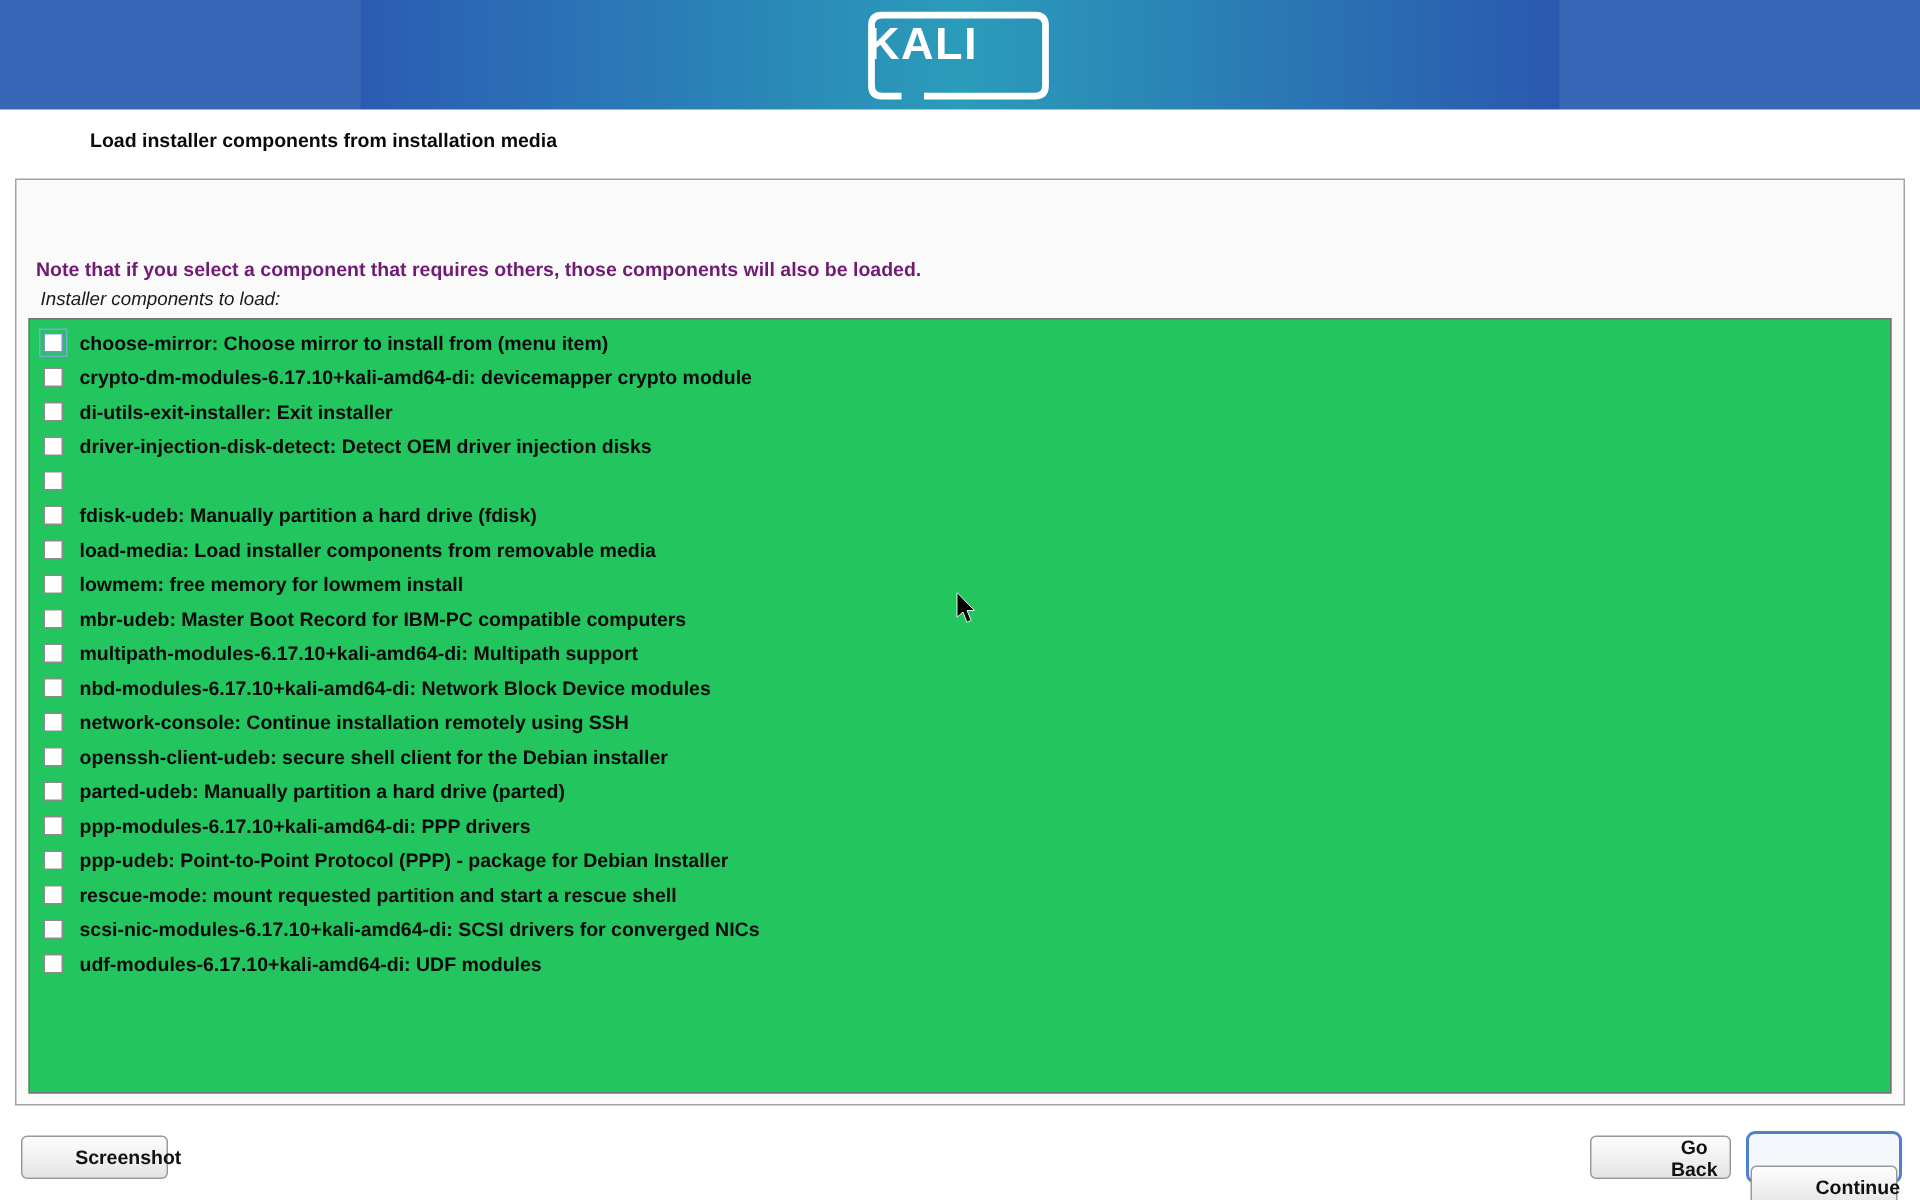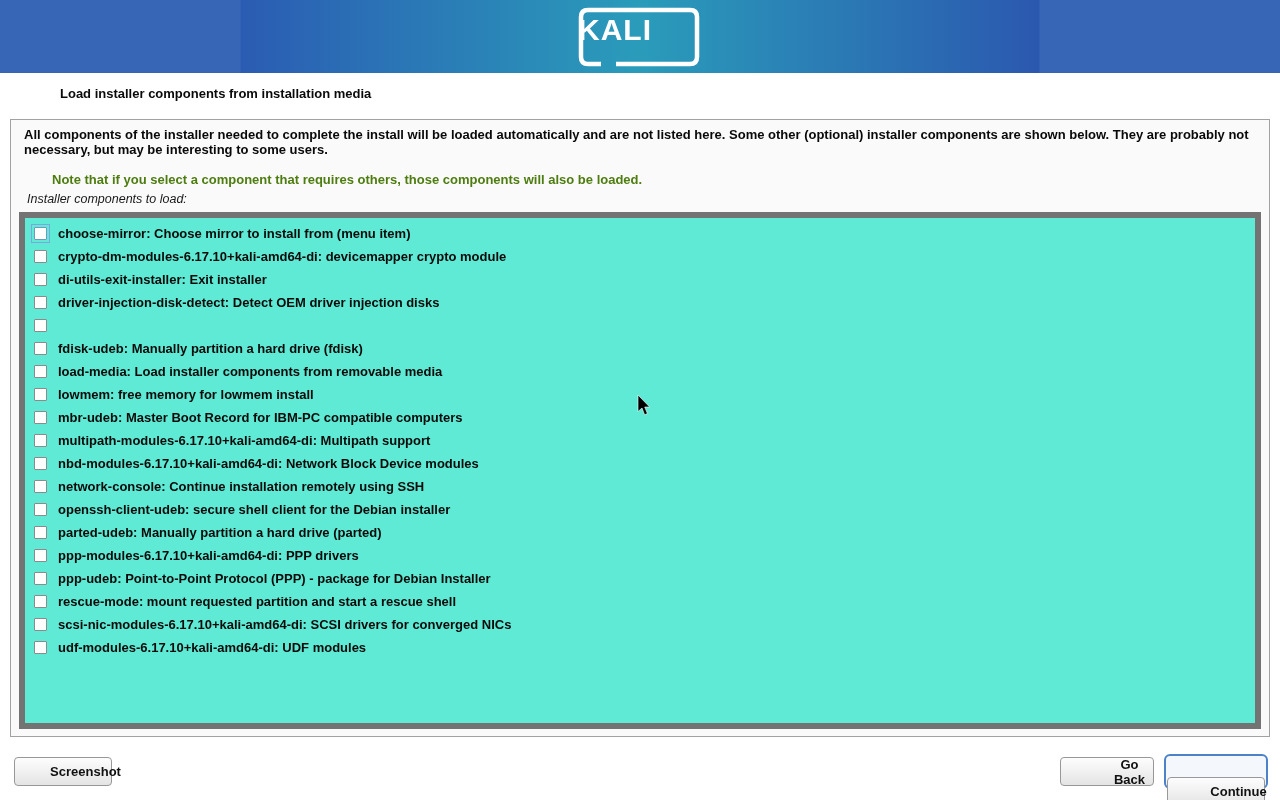--- a/index.html
+++ b/index.html
@@ -41,31 +41,31 @@
   .outer-frame {
     position: absolute; left: 10px; top: 119px; width: 1260px; height: 618px;
     border: 1px solid #a2a2a2; background: #fafafa;
   }
   .intro-1 {
     position: absolute; left: 13px; top: 7px; width: 1228px;
     font-size: 13px; font-weight: bold; line-height: 15px; color: #090909;
   }
   .intro-2 {
     position: absolute; left: 13px; top: 52px; width: 1228px;
-    font-size: 13px; font-weight: bold; line-height: 15px; color: #4d7c0f; margin-left: 28px;
+    font-size: 13px; font-weight: bold; line-height: 15px; color: #701a75;
   }
   .list-label {
     position: absolute; left: 16px; top: 72px;
     font-size: 12.5px; font-style: italic; font-weight: normal; color: #1a1a1a;
   }
 
   
   .list-panel {
     position: absolute; left: 8px; top: 92px; width: 1242px; height: 517px;
-    border: 6px solid #737373; background: #5eead4; overflow: hidden;
+    border: 1px solid #737373; background: #22c55e; overflow: hidden;
   }
   .component-row {
     position: relative; height: 23px; display: flex; align-items: center;
     padding-left: 6px; cursor: default;
   }
   .component-row:first-child { margin-top: 4px; }
   .cb-wrap {
     width: 19px; height: 19px; display: flex; align-items: center; justify-content: center;
     border: 1px solid transparent; flex: 0 0 auto;
   }
@@ -110,21 +110,20 @@
     <svg width="122" height="60" viewBox="0 0 122 60">
       <path d="M 38 57 L 112 57 Q 119 57 119 50 L 119 10 Q 119 3 112 3 L 10 3 Q 3 3 3 10 L 3 50 Q 3 57 10 57 L 23 57" fill="none" stroke="#ffffff" stroke-width="4.5"></path>
     </svg>
     <div class="logo-text">KALI</div>
   </div>
 </div>
 
 <div class="page-title">Load installer components from installation media</div>
 
 <div class="outer-frame">
-  <div class="intro-1">All components of the installer needed to complete the install will be loaded automatically and are not listed here. Some other (optional) installer components are shown below. They are probably not necessary, but may be interesting to some users.</div>
   <div class="intro-2">Note that if you select a component that requires others, those components will also be loaded.</div>
   <div class="list-label">Installer components to load:</div>
 
   <div class="list-panel">
   <div class="component-row focused">
     <span class="cb-wrap">
       <span class="checkbox" role="checkbox" aria-checked="false"></span>
     </span>
     <span class="component-label">choose-mirror: Choose mirror to install from (menu item)</span>
   </div>

